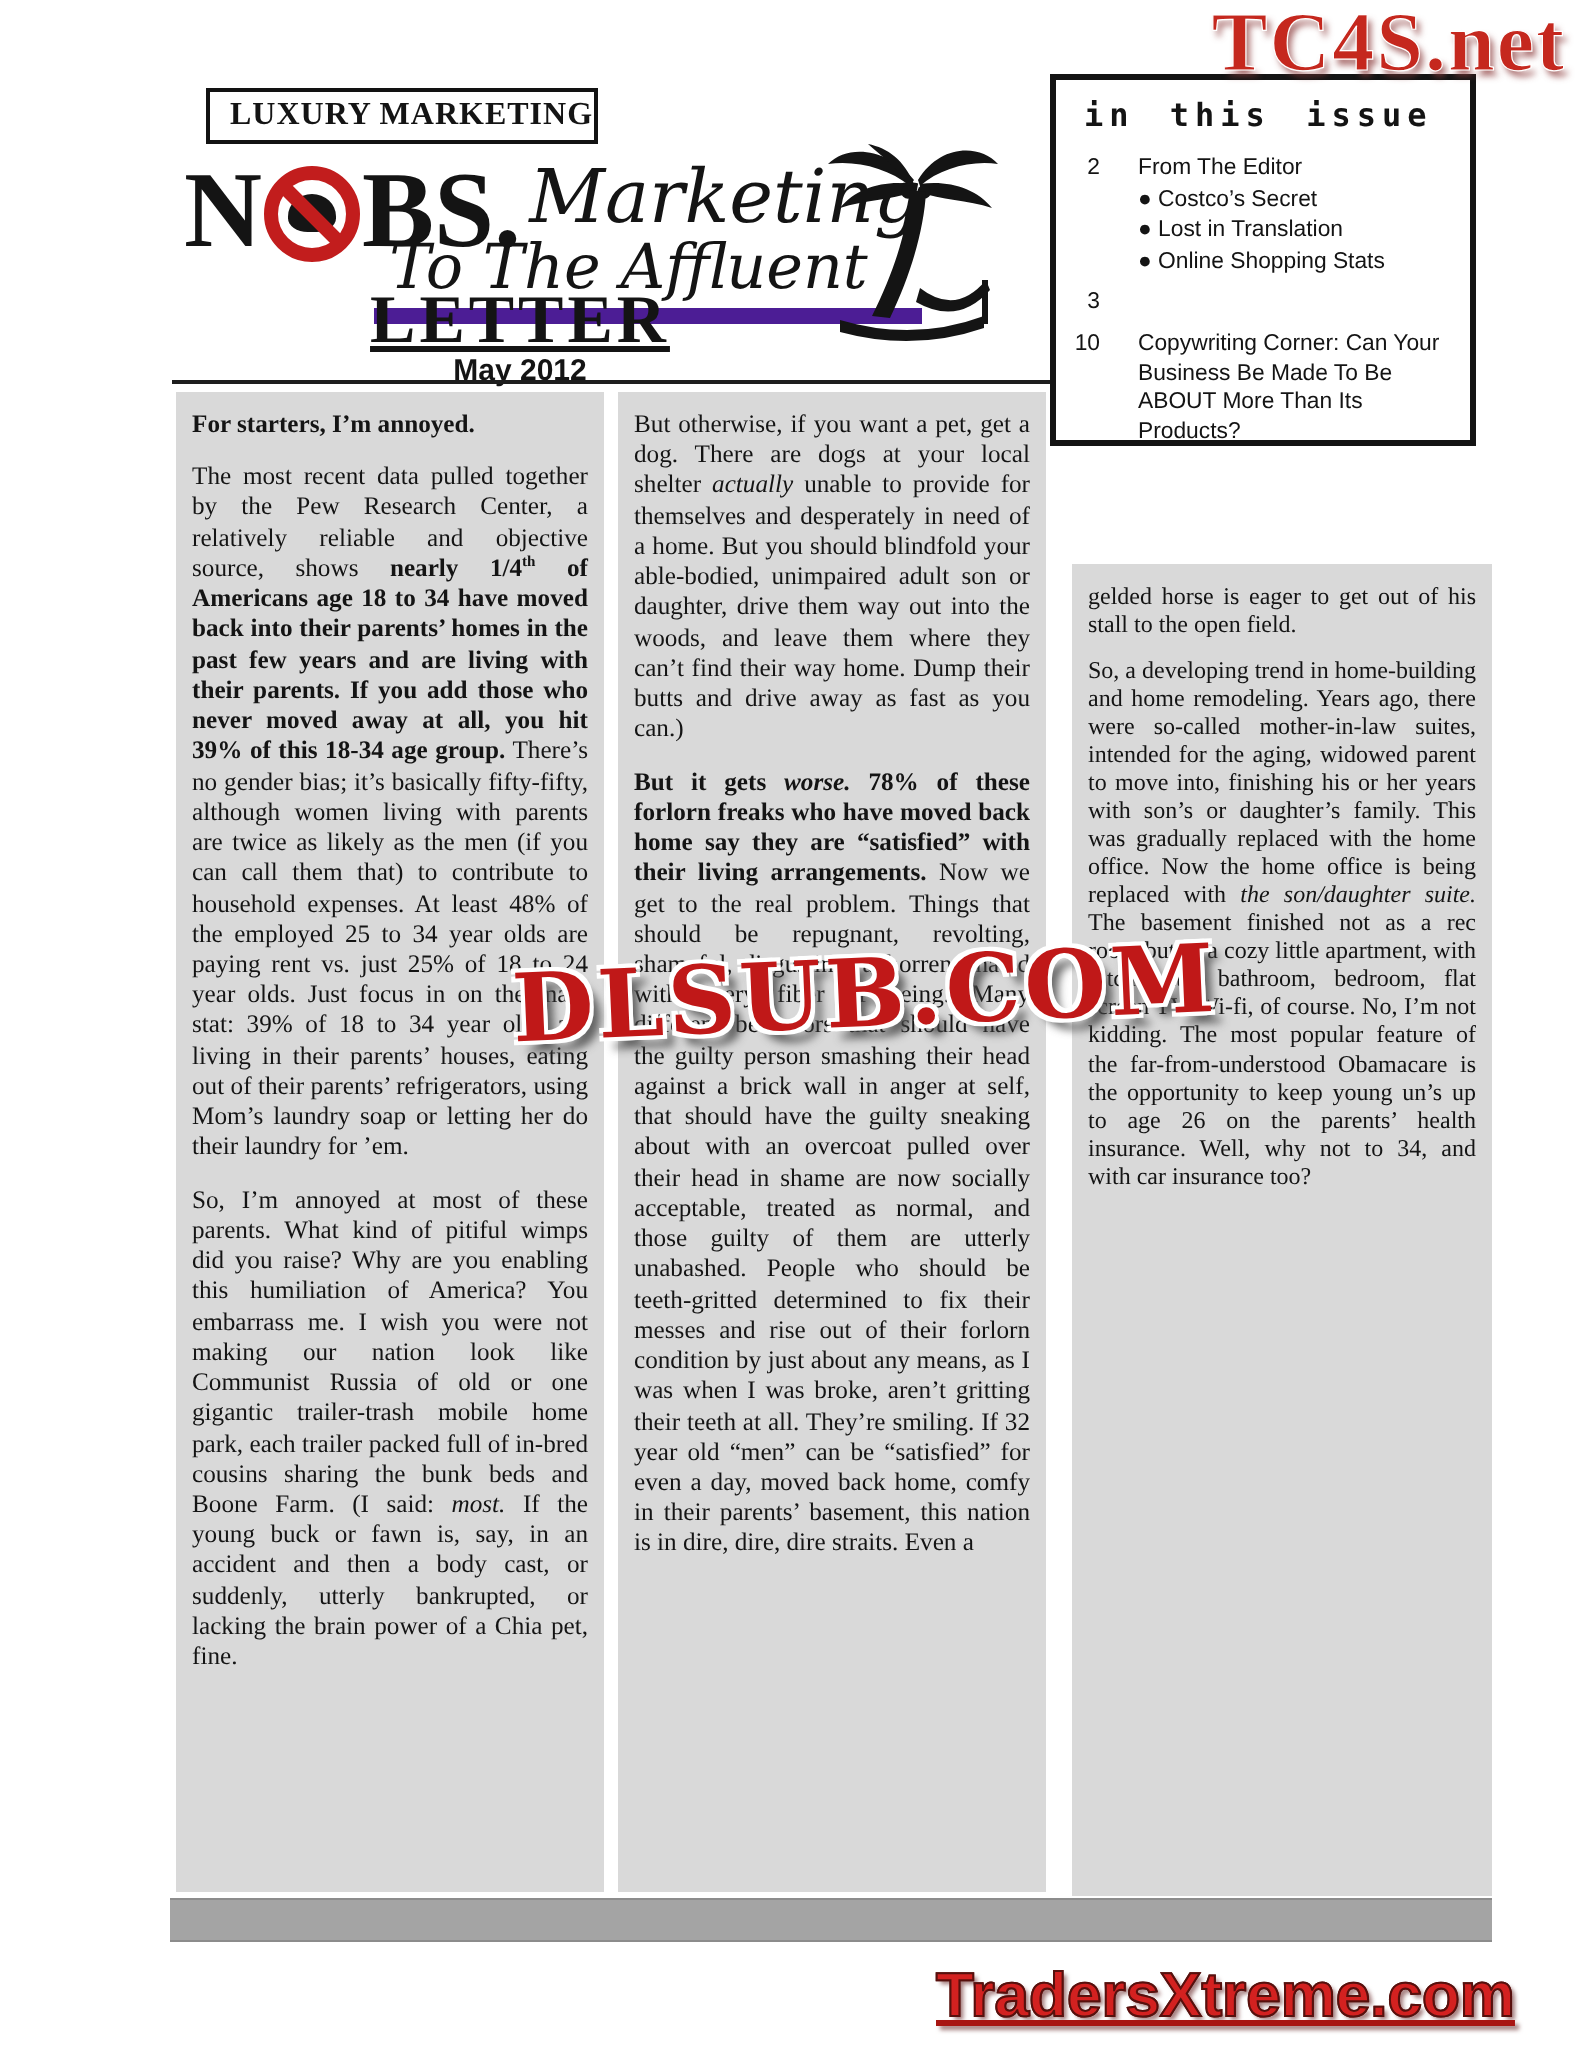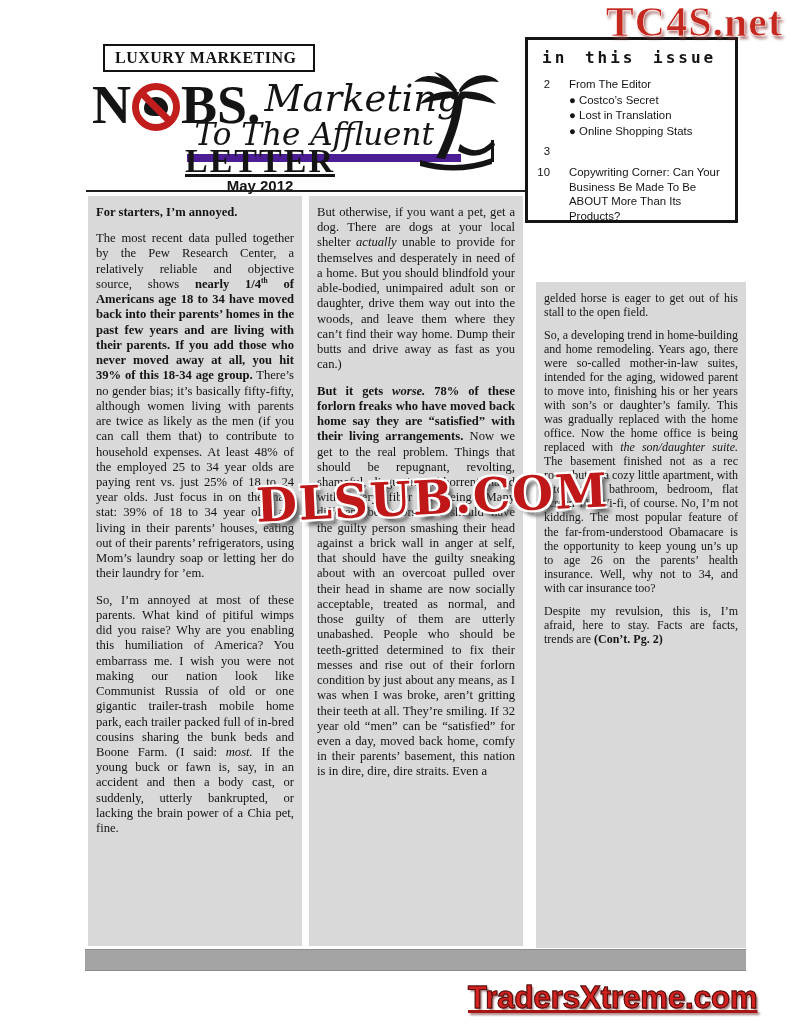--- a/index.html
+++ b/index.html
@@ -20,21 +20,21 @@
         text-shadow:-2px -2px 0 #fff,2px -2px 0 #fff,-2px 2px 0 #fff,2px 2px 0 #fff,
                     5px 6px 4px rgba(70,70,70,.8);}
   .traders{position:absolute;left:468px;top:980px;font-size:31px;font-weight:bold;
         font-family:"Liberation Sans",sans-serif;color:#d32120;
         -webkit-text-stroke:1px #57100d;
         text-decoration:underline;text-decoration-thickness:3px;text-decoration-color:#a81512;
         text-shadow:2px 2px 2px rgba(90,20,20,.55);z-index:60;}
 
   
   .luxury{position:absolute;left:103px;top:44px;border:2px solid #121212;
-        padding:3px 16px 3px 10px;font-size:16px;font-weight:bold;letter-spacing:.5px;background:#fff;}
+        padding:3px 0 3px 10px;font-size:16px;font-weight:bold;letter-spacing:.5px;background:#fff;}
   .logo-row{position:absolute;left:92px;top:78px;display:flex;align-items:flex-start;}
   .logo-nobs{display:flex;align-items:center;font-weight:bold;font-size:54px;line-height:1;
         font-family:"Liberation Serif",serif;}
   .no-circle{width:34px;height:34px;border:7px solid #c21d1d;border-radius:50%;
         margin:0 1px;position:relative;display:inline-block;top:2px;}
   .no-circle::before{content:"";position:absolute;inset:7px 5px 8px 5px;background:#151515;
         border-radius:55% 55% 45% 45%/65% 65% 40% 40%;}
   .no-circle::after{content:"";position:absolute;left:-6px;top:14px;width:46px;height:7px;
         background:#c21d1d;transform:rotate(45deg);}
   .logo-script{font-style:italic;font-family:"DejaVu Serif",serif;line-height:1;}
@@ -151,21 +151,20 @@
       <p class="para"><span>The most recent data pulled together by the Pew Research Center, a relatively reliable and objective source, shows </span><span class="b">nearly 1/4</span><sup class="b">th</sup><span class="b"> of Americans age 18 to 34 have moved back into their parents’ homes in the past few years and are living with their parents. If you add those who never moved away at all, you hit 39% of this 18-34 age group.</span><span> There’s no gender bias; it’s basically fifty-fifty, although women living with parents are twice as likely as the men (if you can call them that) to contribute to household expenses.  At least 48% of the employed 25 to 34 year olds are paying rent vs. just 25% of 18 to 24 year olds. Just focus in on the main stat: 39% of 18 to 34 year olds are living in their parents’ houses, eating out of their parents’ refrigerators, using Mom’s laundry soap or letting her do their laundry for ’em.</span></p>
       <p class="para"><span>So, I’m annoyed at most of these parents. What kind of pitiful wimps did you raise? Why are you enabling this humiliation of America? You embarrass me. I wish you were not making our nation look like Communist Russia of old or one gigantic trailer-trash mobile home park, each trailer packed full of in-bred cousins sharing the bunk beds and Boone Farm.  (I said: </span><span class="i">most.</span><span> If the young buck or fawn is, say, in an accident and then a body cast, or suddenly, utterly bankrupted, or lacking the brain power of a Chia pet, fine.</span></p>
     </div>
   <div class="col" id="col2">
       <p class="para"><span>But otherwise, if you want a pet, get a dog. There are dogs at your local shelter </span><span class="i">actually</span><span> unable to provide for themselves and desperately in need of a home. But you should blindfold your able-bodied, unimpaired adult son or daughter, drive them way out into the woods, and leave them where they can’t find their way home. Dump their butts and drive away as fast as you can.)</span></p>
       <p class="para"><span class="b">But it gets </span><span class="b i">worse.</span><span class="b"> 78% of these forlorn freaks who have moved back home say they are “satisfied” with their living arrangements.</span><span> Now we get to the real problem. Things that should be repugnant, revolting, shameful, disgusting, abhorrent, hated with every fiber of being. Many different behaviors that should have the guilty person smashing their head against a brick wall in anger at self, that should have the guilty sneaking about with an overcoat pulled over their head in shame are now socially acceptable, treated as normal, and those guilty of them are utterly unabashed. People who should be teeth-gritted determined to fix their messes and rise out of their forlorn condition by just about any means, as I was when I was broke, aren’t gritting their teeth at all. They’re smiling. If 32 year old “men” can be “satisfied” for even a day, moved back home, comfy in their parents’ basement, this nation is in dire, dire, dire straits. Even a</span></p>
     </div>
   <div class="col" id="col3">
       <p class="para"><span>gelded horse is eager to get out of his stall to the open field.</span></p>
       <p class="para"><span>So, a developing trend in home-building and home remodeling. Years ago, there were so-called mother-in-law suites, intended for the aging, widowed parent to move into, finishing his or her years with son’s or daughter’s family. This was gradually replaced with the home office. Now the home office is being replaced with </span><span class="i">the son/daughter suite.</span><span> The basement finished not as a rec room but as a cozy little apartment, with kitchenette, bathroom, bedroom, flat screen TV. Wi-fi, of course. No, I’m not kidding. The most popular feature of the far-from-understood Obamacare is the opportunity to keep young un’s up to age 26 on the parents’ health insurance. Well, why not to 34, and with car insurance too?</span></p>
-      <p class="para"><span>Despite my revulsion, this is, I’m afraid, here to stay. Facts are facts, trends are </span><span class="b">(Con’t. Pg. 2)</span></p>
     </div>
 
   <div class="dlsub">DLSUB.COM</div>
 
   <div class="bottom-bar"></div>
   <div class="traders">TradersXtreme.com</div>
 
 </div>
 
 </body></html>

